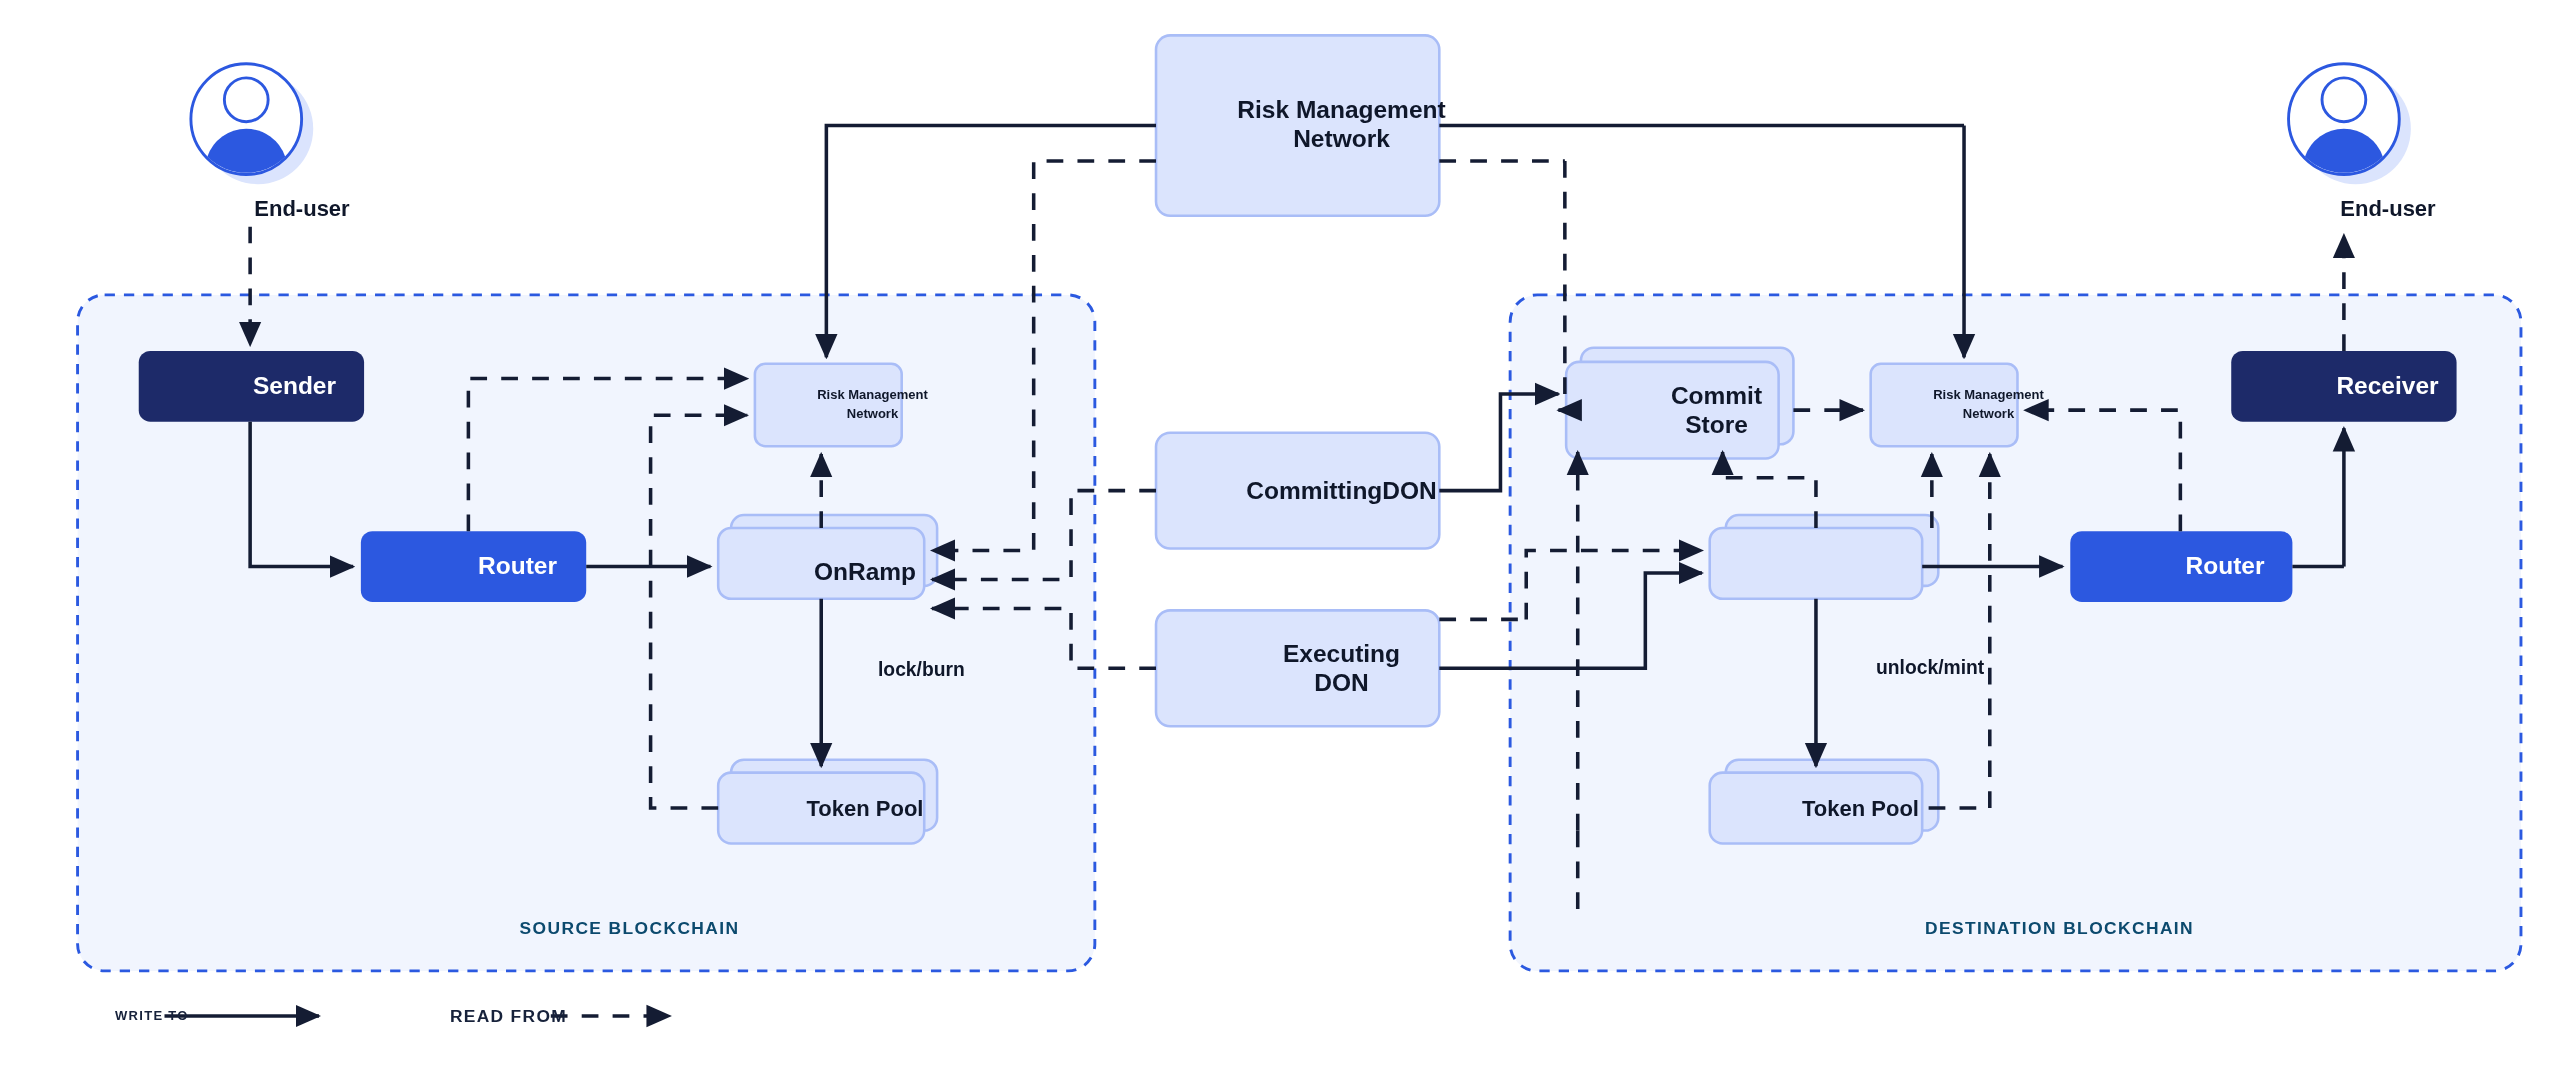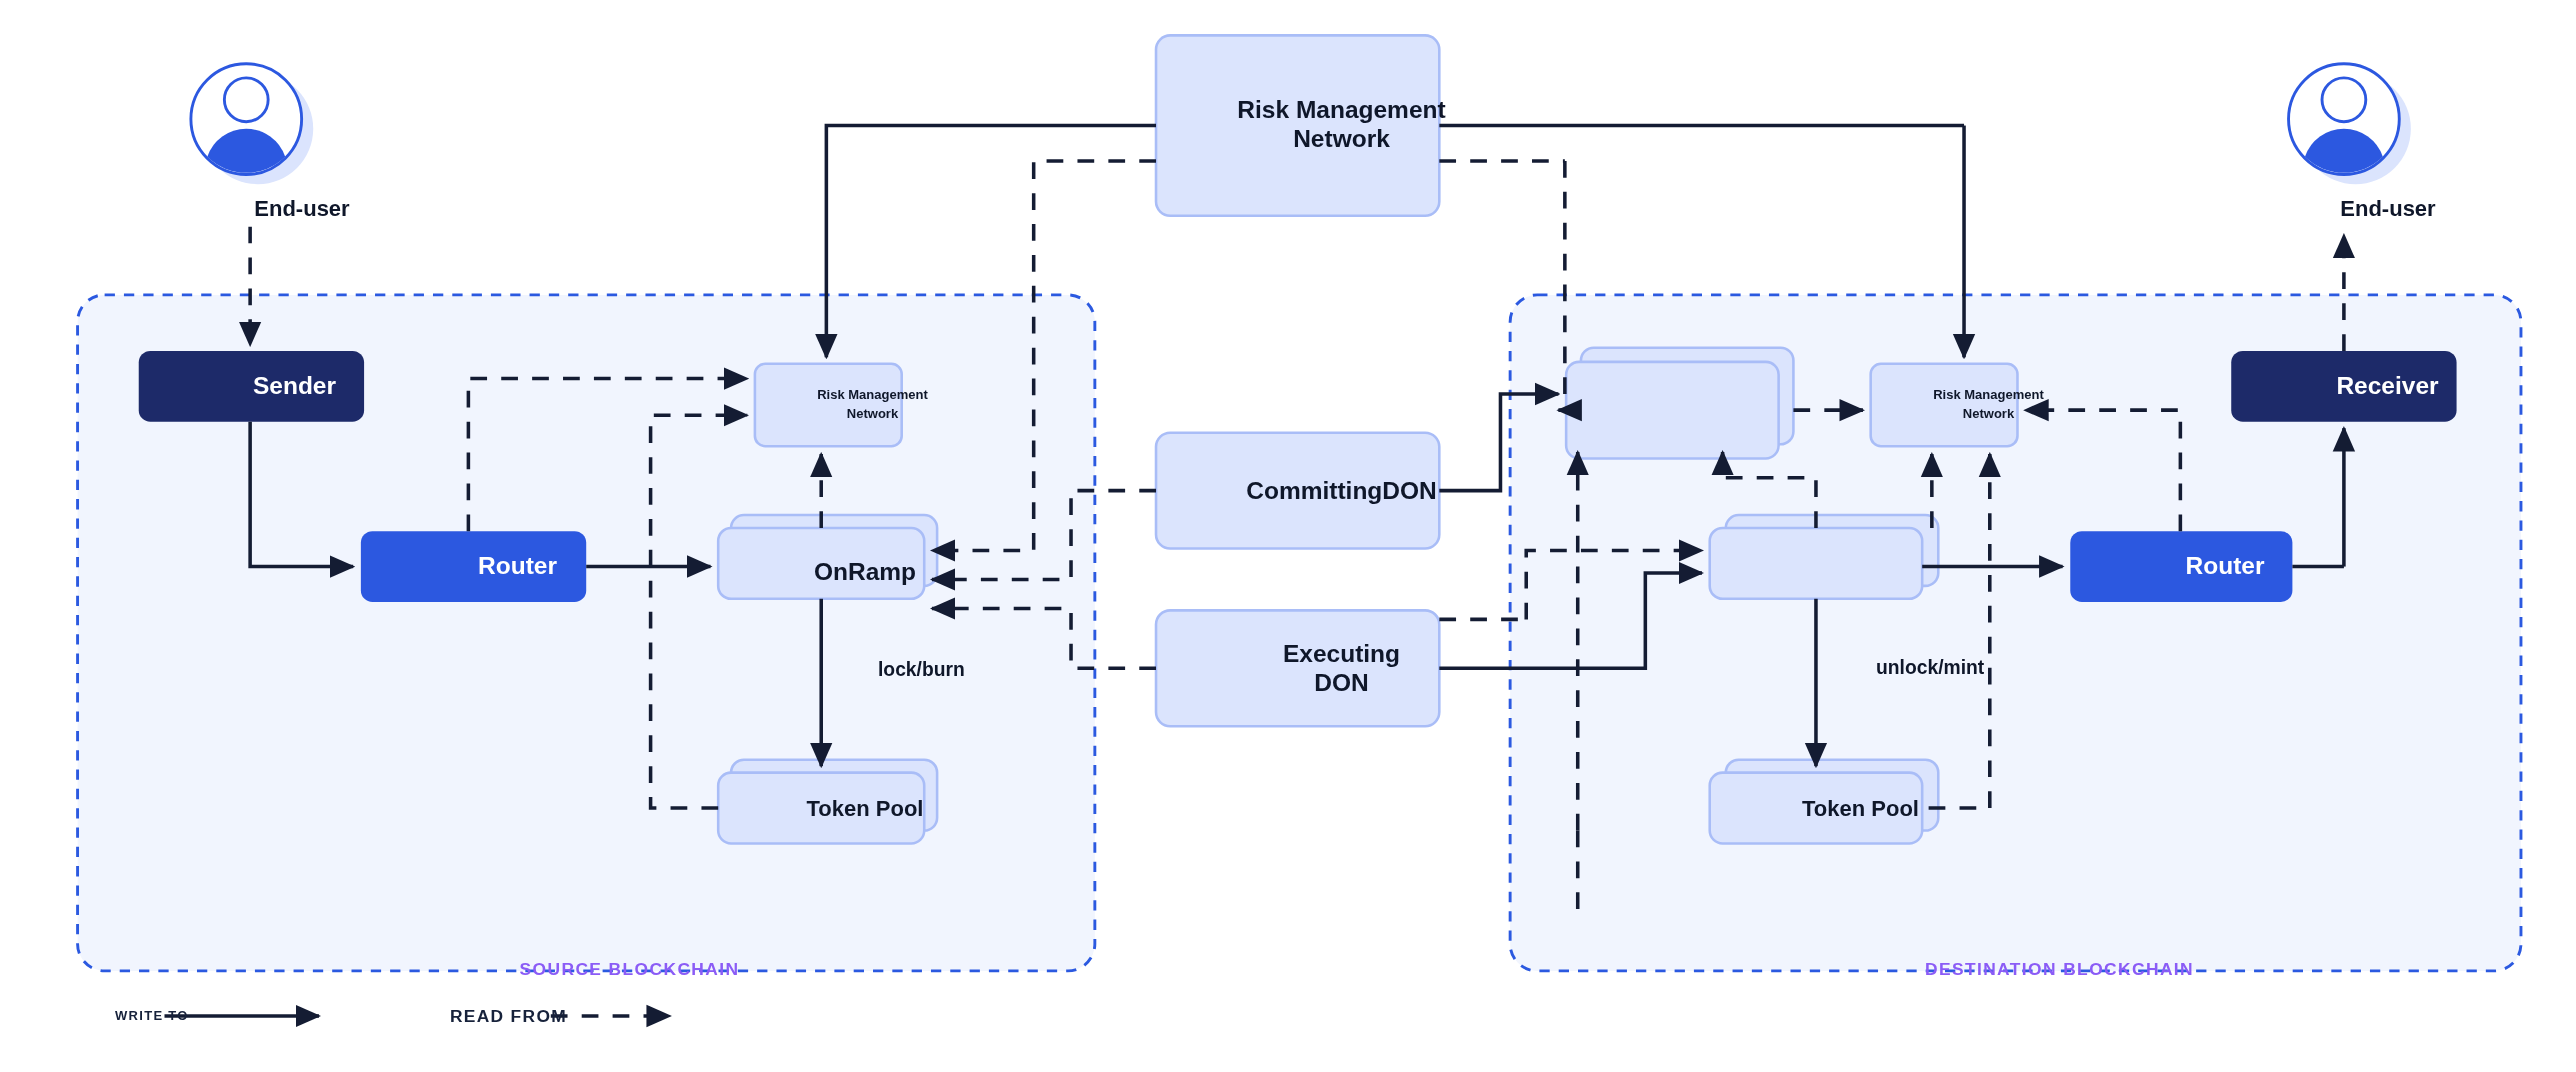--- a/index.html
+++ b/index.html
@@ -7,21 +7,21 @@
   #stage{position:relative;width:2576px;height:1072px;background:#ffffff;overflow:hidden;}
   svg#diagram{position:absolute;left:0;top:0;width:2576px;height:1072px;}
 
   .node-label{
     position:absolute;display:flex;align-items:center;justify-content:center;
     text-align:left;line-height:1.18;pointer-events:none;padding-left:44px;
   }
   .lbl-dark{color:#ffffff;font-weight:700;}
   .lbl-light{color:#0f172a;font-weight:700;}
   .lbl-sm{color:#0f172a;font-weight:700;}
-  .cap{color:#8b5cf6;font-weight:700;letter-spacing:1.4px;margin-top:41px;}
+  .cap{color:#0c4a6e;font-weight:700;letter-spacing:1.4px;}
   .edge-text{color:#0f172a;font-weight:700;}
   .legend-text{color:#17223b;font-weight:700;letter-spacing:1.3px;}
   .user-text{color:#0f172a;font-weight:700;}
 </style>
 </head>
 <body>
 
 <div id="stage">
 
   <svg id="diagram" viewBox="0 0 4000 1665">
@@ -164,20 +164,24 @@
   <div class="node-label lbl-dark" style="left:138px;top:351px;width:225px;height:71px;font-size:24.5px;">Sender</div>
   <div class="node-label lbl-dark" style="left:361px;top:531px;width:225px;height:71px;font-size:24.5px;">Router</div>
   <div class="node-label lbl-sm" style="left:755px;top:364px;width:147px;height:82px;font-size:13px;flex-direction:column;line-height:1.45;">
     <span>Risk  Management</span>
     <span>Network</span>
   </div>
   <div class="node-label lbl-light" style="left:718px;top:528px;width:206px;height:89px;font-size:24.5px;">OnRamp</div>
   <div class="node-label lbl-light" style="left:718px;top:773px;width:206px;height:71px;font-size:22px;">Token Pool</div>
   <div class="node-label edge-text" style="left:834px;top:657px;width:180px;height:26px;justify-content:flex-start;font-size:19.3px;">lock/burn</div>
 
+  <div class="node-label lbl-light" style="left:1566px;top:362px;width:213px;height:97px;font-size:24.5px;flex-direction:column;">
+    <span>Commit</span>
+    <span>Store</span>
+  </div>
   <div class="node-label lbl-sm" style="left:1871px;top:364px;width:147px;height:82px;font-size:13px;flex-direction:column;line-height:1.45;">
     <span>Risk  Management</span>
     <span>Network</span>
   </div>
   <div class="node-label lbl-light" style="left:1710px;top:773px;width:213px;height:71px;font-size:22px;">Token Pool</div>
   <div class="node-label edge-text" style="left:1832px;top:655px;width:206px;height:26px;justify-content:flex-start;font-size:19.3px;">unlock/mint</div>
   <div class="node-label lbl-dark" style="left:2070px;top:531px;width:222px;height:71px;font-size:24.5px;">Router</div>
   <div class="node-label lbl-dark" style="left:2231px;top:351px;width:225px;height:71px;font-size:24.5px;">Receiver</div>
 
   <div class="node-label cap" style="left:270px;top:914px;width:631px;height:28px;font-size:17.4px;">SOURCE BLOCKCHAIN</div>

